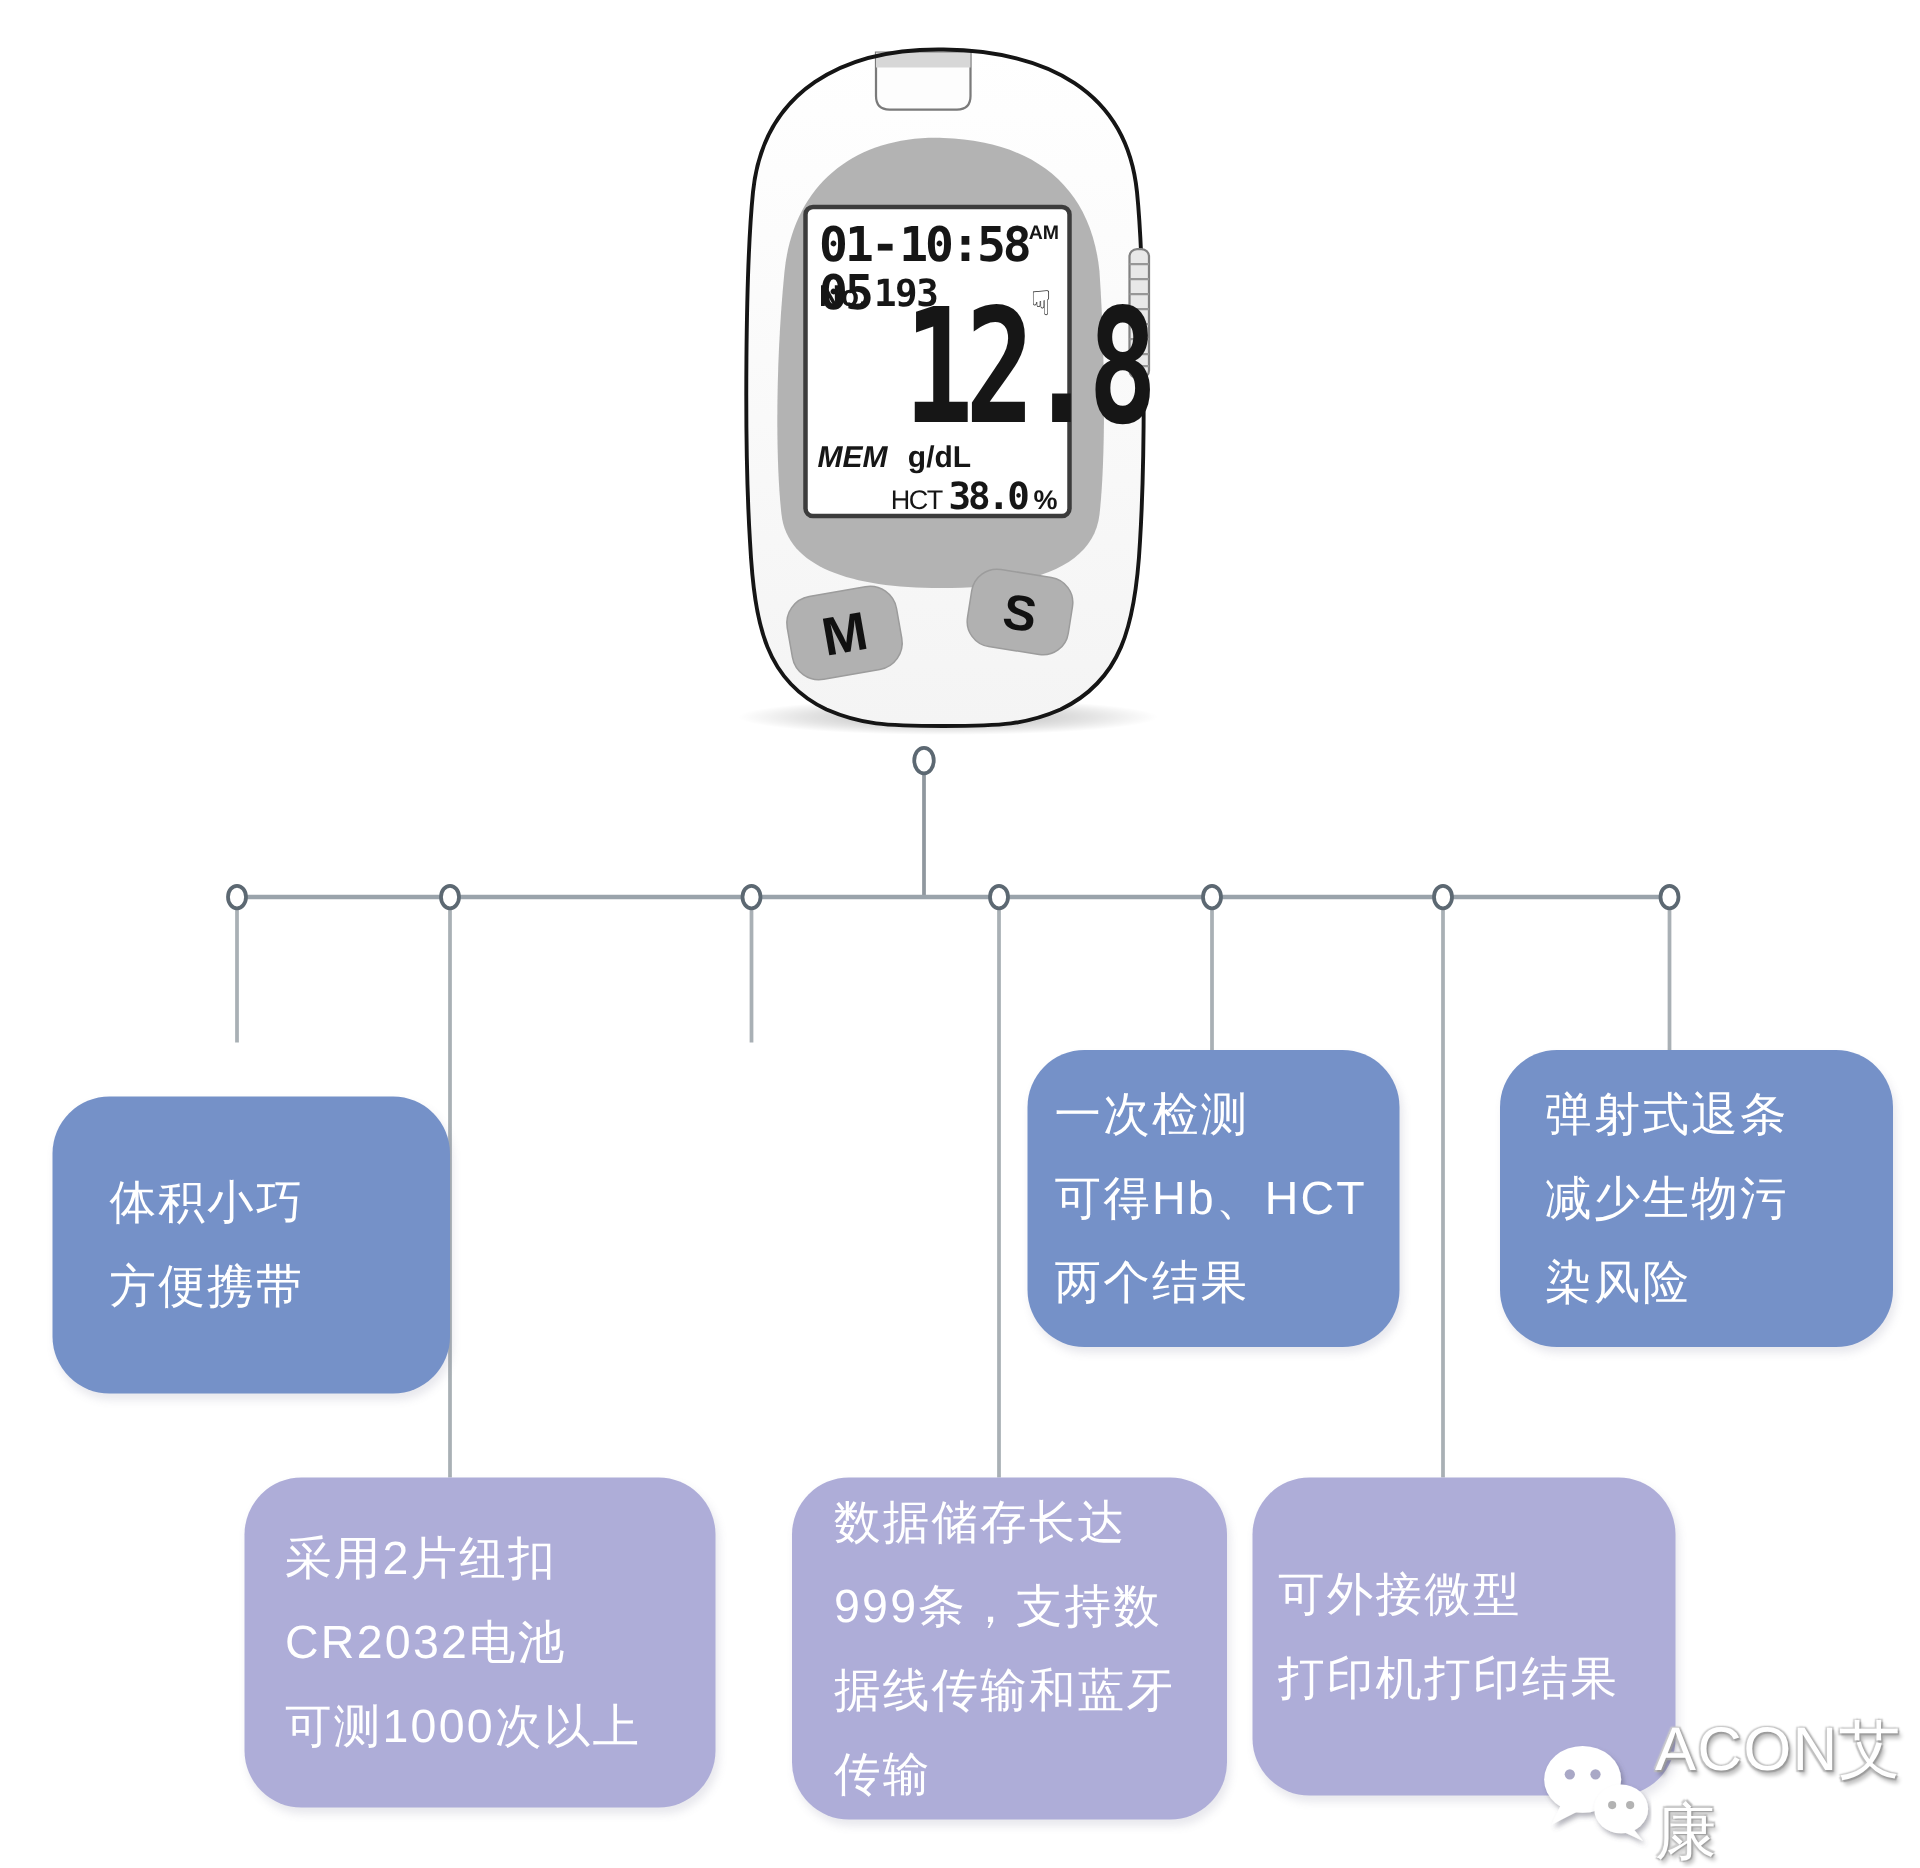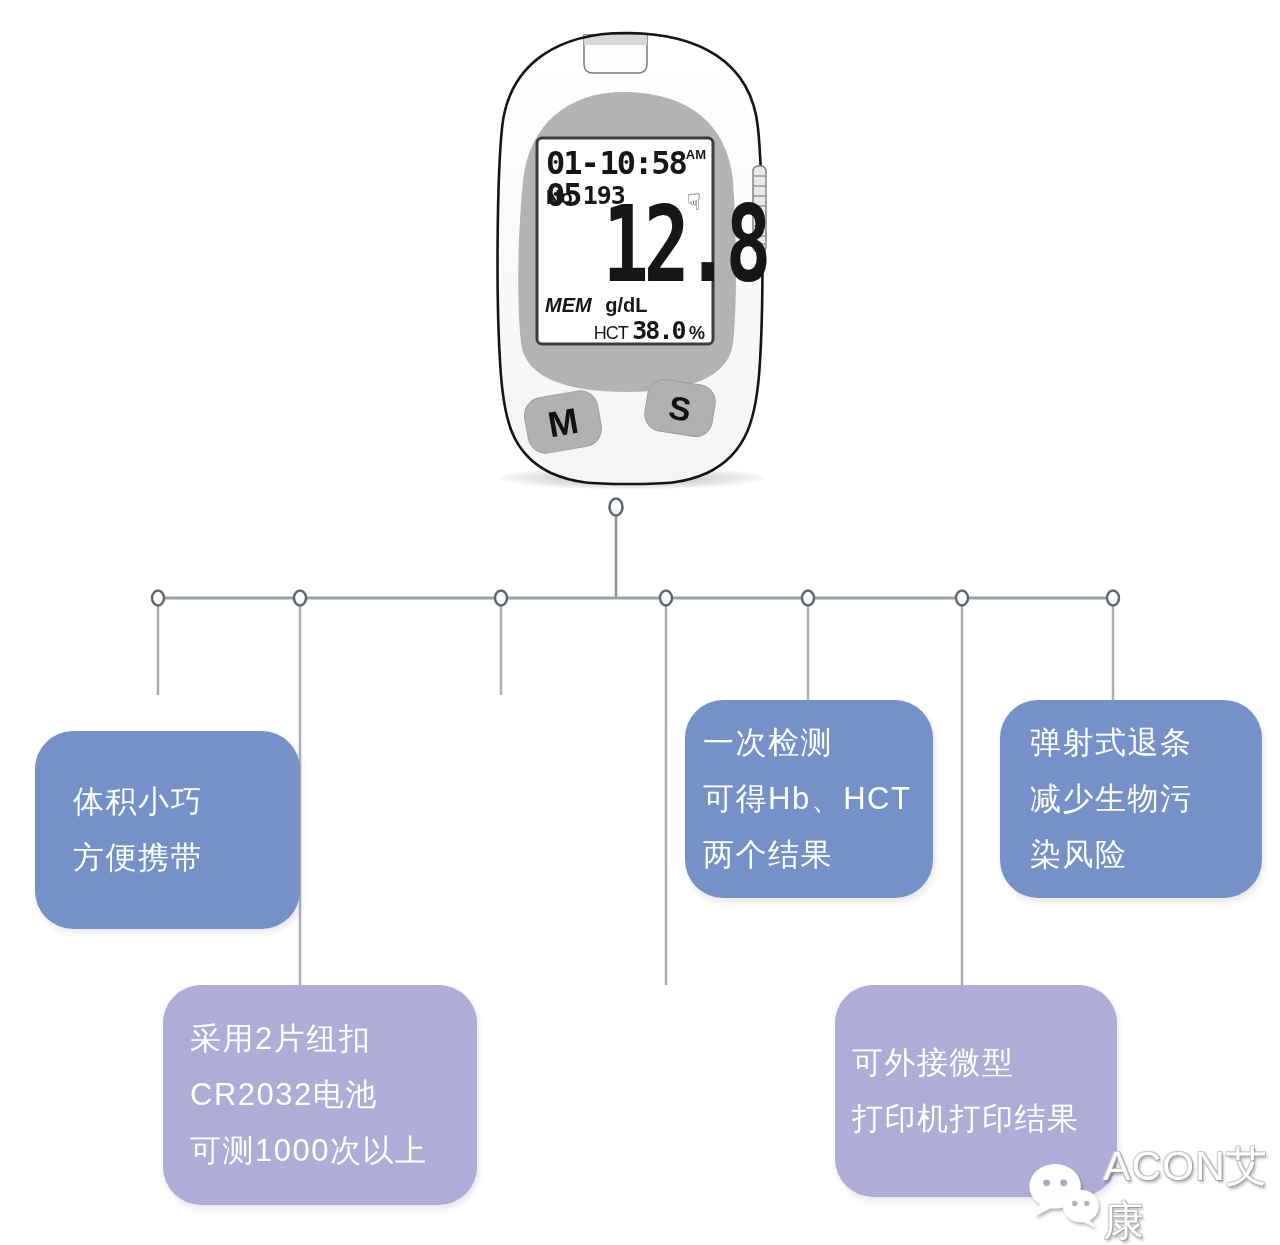--- a/index.html
+++ b/index.html
@@ -197,20 +197,26 @@
     <span>一次检测
 可得Hb、HCT
 两个结果</span>
   </div>
 
   <div class="fbox purple" id="fbox-5">
     <span>采用2片纽扣
 CR2032电池
 可测1000次以上</span>
   </div>
+  <div class="fbox purple" id="fbox-6">
+    <span>数据储存长达
+999条，支持数
+据线传输和蓝牙
+传输</span>
+  </div>
   <div class="fbox purple" id="fbox-7">
     <span>可外接微型
 打印机打印结果</span>
   </div>
 
   <div id="logo">
     <svg width="88" height="80" viewBox="0 0 88 80" xmlns="http://www.w3.org/2000/svg">
       <defs>
         <filter id="bubbleShadow" x="-30%" y="-30%" width="160%" height="160%">
           <feDropShadow dx="2" dy="3" stdDeviation="2" flood-color="#555566" flood-opacity="0.45"></feDropShadow>

